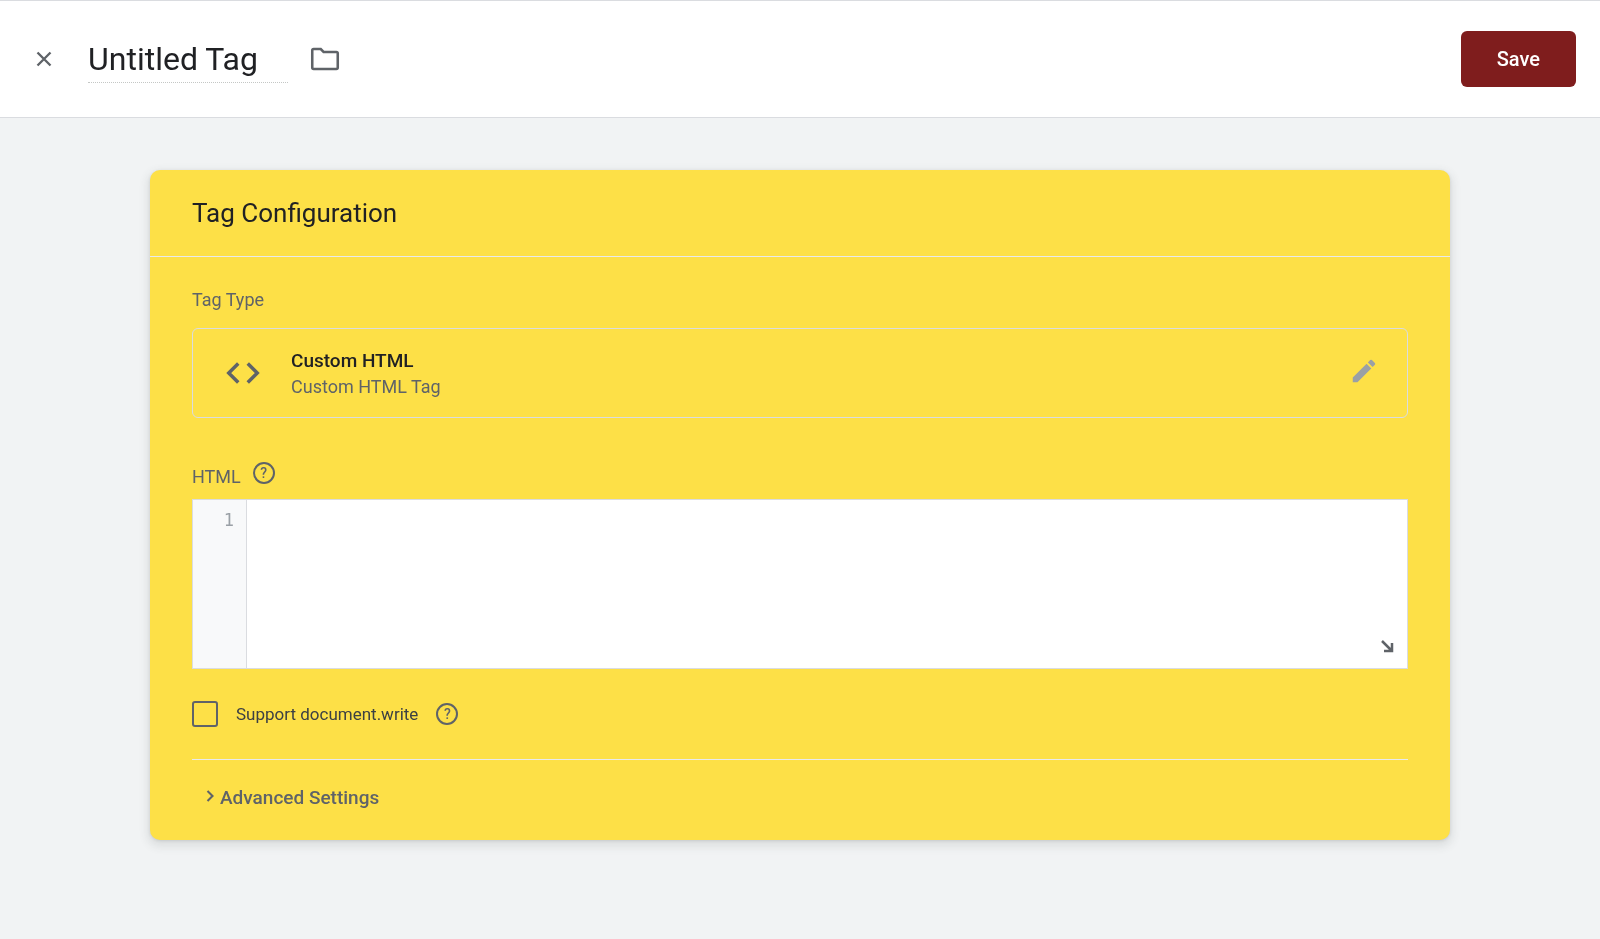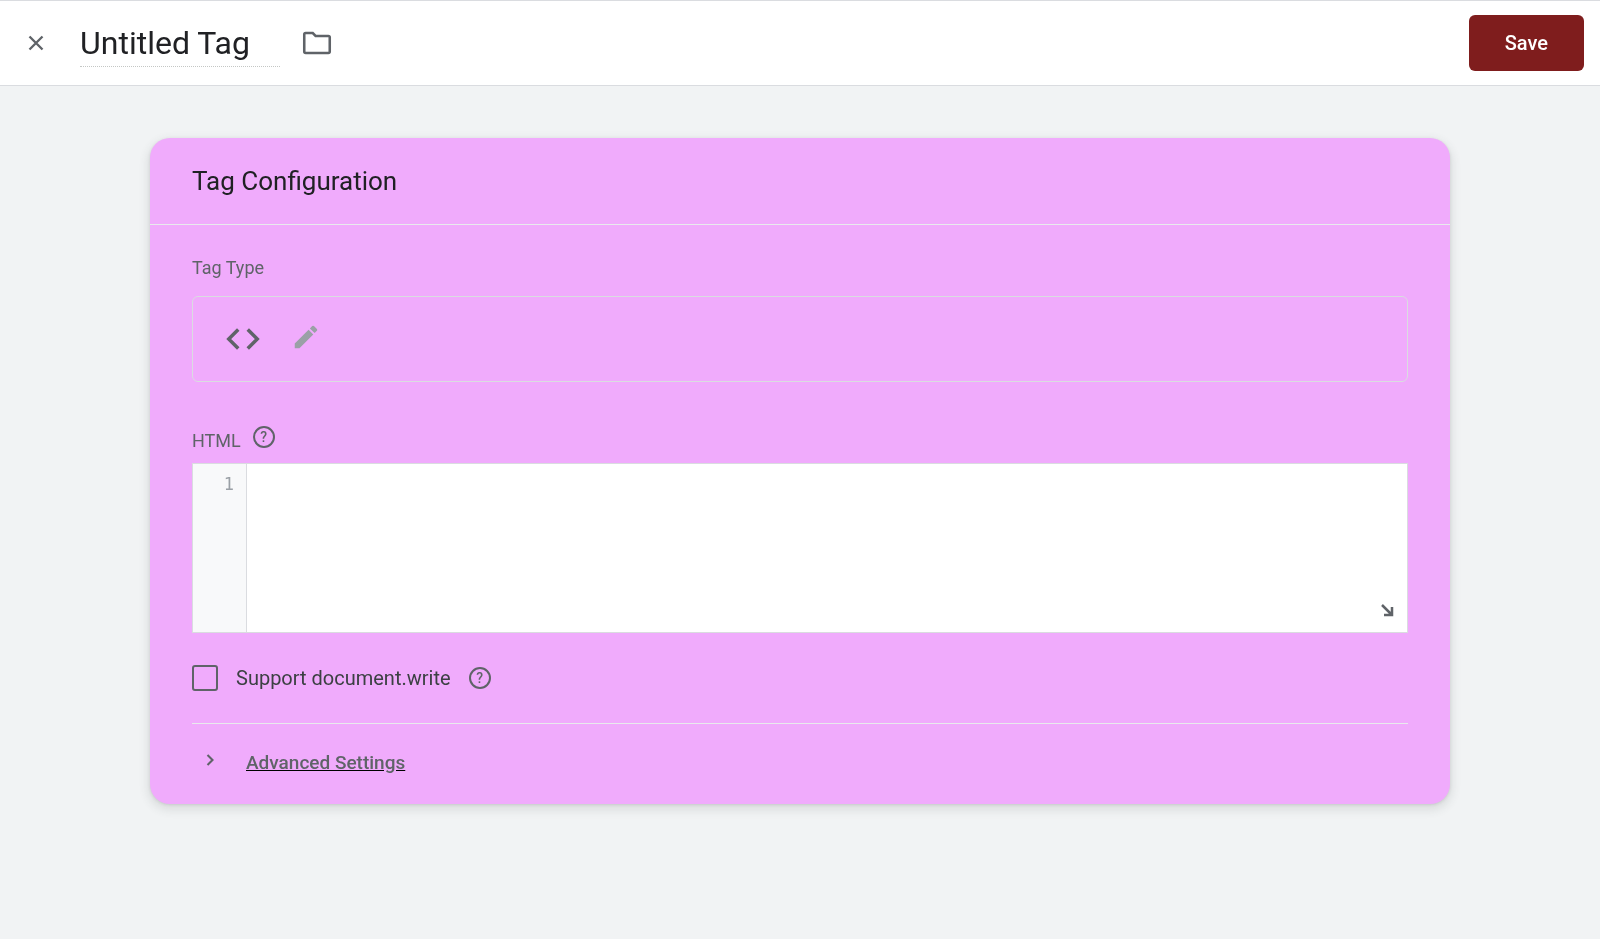--- a/index.html
+++ b/index.html
@@ -5,26 +5,26 @@
   * { box-sizing: border-box; margin: 0; padding: 0; }
   body {
     font-family: 'Google Sans', Roboto, Arial, sans-serif;
     background: #f1f3f4;
     width: 1600px;
     height: 939px;
     overflow: hidden;
   }
   .header {
     background: #fff;
-    height: 86px;
+    height: 118px;
     border-top: 1px solid #dadce0;
     border-bottom: 1px solid #dadce0;
     display: flex;
     align-items: center;
-    padding: 0 16px;
+    padding: 0 24px;
   }
   .close-btn {
     width: 40px;
     height: 40px;
     display: flex;
     align-items: center;
     justify-content: center;
     cursor: pointer;
     color: #5f6368;
     margin-right: 24px;
@@ -58,22 +58,22 @@
     padding: 16px 36px;
     cursor: pointer;
     font-family: inherit;
   }
   .content-area {
     padding: 52px 0 0 0;
     display: flex;
     justify-content: center;
   }
   .card {
-    background: #f0abfc;
-    border-radius: 20px;
+    background: #fde047;
+    border-radius: 10px;
     box-shadow: 0 1px 3px rgba(60,64,67,.15), 0 4px 8px 3px rgba(60,64,67,.1);
     width: 1300px;
   }
   .card-header {
     padding: 28px 42px;
     border-bottom: 1px solid #e8eaed;
   }
   .card-title {
     font-size: 26px;
     color: #202124;
@@ -185,31 +185,29 @@
     border-bottom: 1px solid #e8eaed;
   }
   .checkbox {
     width: 26px;
     height: 26px;
     border: 2.5px solid #5f6368;
     border-radius: 3px;
     cursor: pointer;
   }
   .checkbox-label {
-    font-size: 20px;
+    font-size: 17px;
     color: #3c4043;
     text-align: right;
   }
   .advanced-row {
     display: flex;
-    align-items: flex-end;
-    gap: 26px;
+    align-items: flex-start;
     padding: 26px 0 30px 8px;
     cursor: pointer;
-    text-decoration: underline;
   }
   .chevron {
     color: #5f6368;
   }
   .advanced-label {
     font-size: 19px;
     color: #5f6368;
     font-weight: 500;
   }
 </style>
@@ -239,20 +237,24 @@
     </div>
     <div class="card-body">
       <div class="field-label">Tag Type</div>
 
       <div class="tag-type-box">
         <div class="tag-icon">
           <svg width="38" height="38" viewBox="0 0 24 24" fill="none" stroke="currentColor" stroke-width="2.2">
               <path d="M9 18l-6-6 6-6M15 6l6 6-6 6"></path>
             </svg>
         </div>
+        <div class="tag-info">
+          <div class="tag-name">Custom HTML</div>
+          <div class="tag-desc">Custom HTML Tag</div>
+        </div>
         <div class="edit-icn">
           <svg width="30" height="30" viewBox="0 0 24 24" fill="currentColor">
               <path d="M3 17.25V21h3.75L17.81 9.94l-3.75-3.75L3 17.25zM20.71 7.04a1 1 0 0 0 0-1.41l-2.34-2.34a1 1 0 0 0-1.41 0l-1.83 1.83 3.75 3.75 1.83-1.83z"></path>
             </svg>
         </div>
       </div>
 
       <div class="html-label-row">
         <span class="html-label">HTML</span>
         <span class="help-icn">

